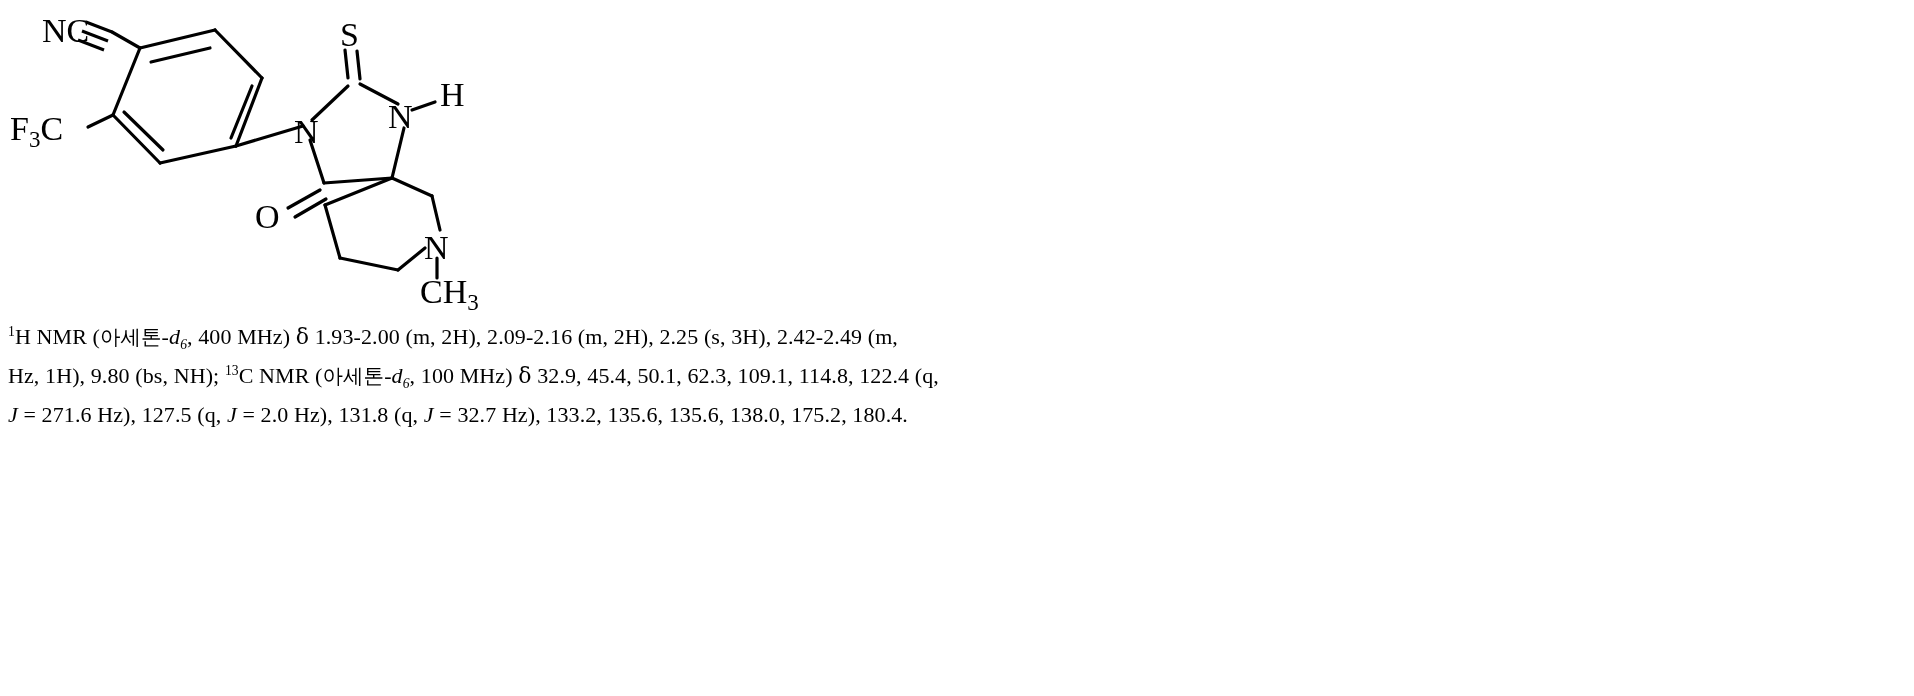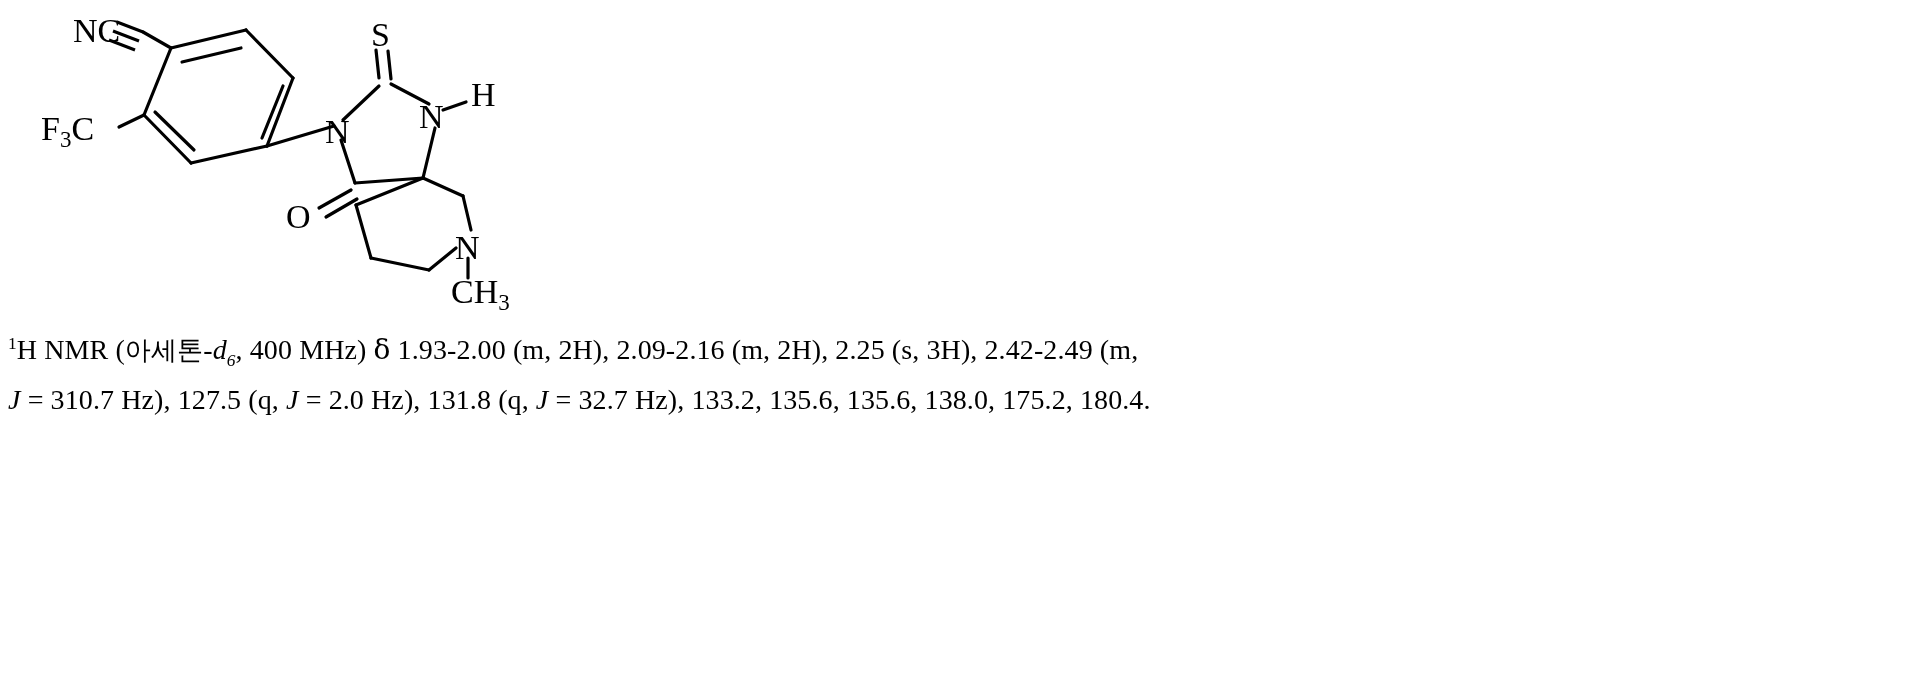--- a/index.html
+++ b/index.html
@@ -20,33 +20,32 @@
     height: 696px;
   }
 
   
   #structure {
     position: absolute;
     left: 0;
     top: 0;
     width: 760px;
     height: 320px;
-    margin-left: 31px;
   }
   #structure svg {
     display: block;
   }
 
   
   #nmr-block {
     position: absolute;
     left: 8px;
-    top: 325px;
+    top: 317px;
     width: 1900px;
-    font-size: 28px;
+    font-size: 22px;
     line-height: 1.78;
     letter-spacing: 0.1px;
   }
   .nmr-line {
     white-space: nowrap;
   }
   sup {
     font-size: 0.62em;
     vertical-align: super;
     line-height: 0;
@@ -137,20 +136,23 @@
     </svg>
   </div>
 
   <div id="nmr-block">
 
     <div class="nmr-line">
       <sup>1</sup><span>H NMR (</span><span class="kor">아세톤</span><span class="it">-d</span><sub class="it">6</sub><span>, 400 MHz) </span><span class="greek">δ</span><span> 1.93-2.00 (m, 2H), 2.09-2.16 (m, 2H), 2.25 (s, 3H), 2.42-2.49 (m,</span>
     </div>
 
 
+    <div class="nmr-line">
+      <span>Hz, 1H), 9.80 (bs, NH); </span><sup>13</sup><span>C NMR (</span><span class="kor">아세톤</span><span class="it">-d</span><sub class="it">6</sub><span>, 100 MHz) </span><span class="greek">δ</span><span> 32.9, 45.4, 50.1, 62.3, 109.1, 114.8, 122.4 (q,</span>
+    </div>
 
     <div class="nmr-line">
-      <span class="it">J</span><span> = 310.7 Hz), 127.5 (q, </span><span class="it">J</span><span> = 2.0 Hz), 131.8 (q, </span><span class="it">J</span><span> = 32.7 Hz), 133.2, 135.6, 135.6, 138.0, 175.2, 180.4.</span>
+      <span class="it">J</span><span> = 271.6 Hz), 127.5 (q, </span><span class="it">J</span><span> = 2.0 Hz), 131.8 (q, </span><span class="it">J</span><span> = 32.7 Hz), 133.2, 135.6, 135.6, 138.0, 175.2, 180.4.</span>
     </div>
 
   </div>
 
 </div>
 
 </body></html>

